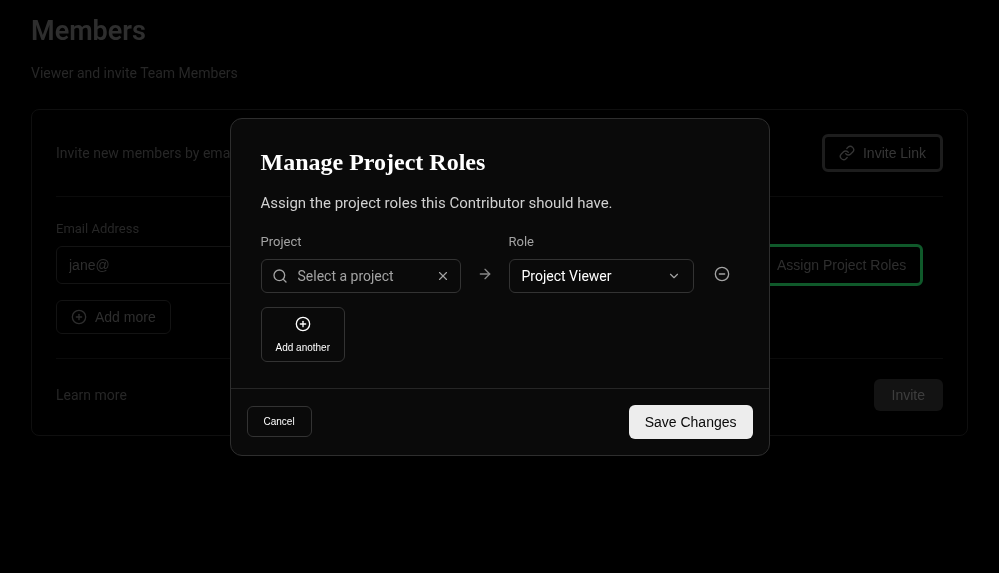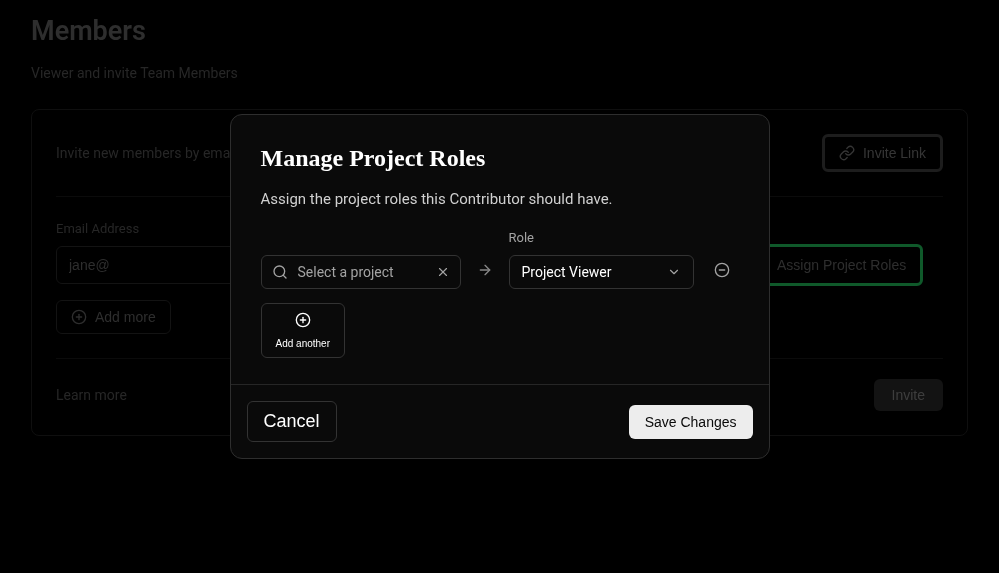--- a/index.html
+++ b/index.html
@@ -243,21 +243,21 @@
       align-items: center;
       padding: 16px 16px;
       border-top: 1px solid #262626;
     }
     .cancel-btn {
       padding: 9px 16px;
       border: 1px solid #333;
       border-radius: 6px;
       background: #0a0a0a;
       color: #fff;
-      font-size: 18px;
+      font-size: 10px;
       cursor: pointer;
     }
     .save-btn {
       padding: 9px 16px;
       border: none;
       border-radius: 6px;
       background: #ededed;
       color: #0a0a0a;
       font-size: 14px;
       font-weight: 500;
@@ -323,20 +323,21 @@
 </div>
 
 <div class="overlay">
   <div class="modal">
     <div class="modal-body">
       <h2 class="modal-title">Manage Project Roles</h2>
       <p class="modal-desc">Assign the project roles this Contributor should have.</p>
 
       <div class="modal-fields-row">
         <div class="modal-field-group">
+          <div class="modal-field-label">Project</div>
           <div class="project-select">
             <span>
               <svg width="16" height="16" viewBox="0 0 24 24" fill="none" stroke="#a3a3a3" stroke-width="2" stroke-linecap="round" stroke-linejoin="round">
                   <circle cx="11" cy="11" r="8"></circle>
                   <line x1="21" y1="21" x2="16.65" y2="16.65"></line>
                 </svg>
             </span>
             <span class="ph">Select a project</span>
             <span>
               <svg width="14" height="14" viewBox="0 0 24 24" fill="none" stroke="#a3a3a3" stroke-width="2" stroke-linecap="round" stroke-linejoin="round">

